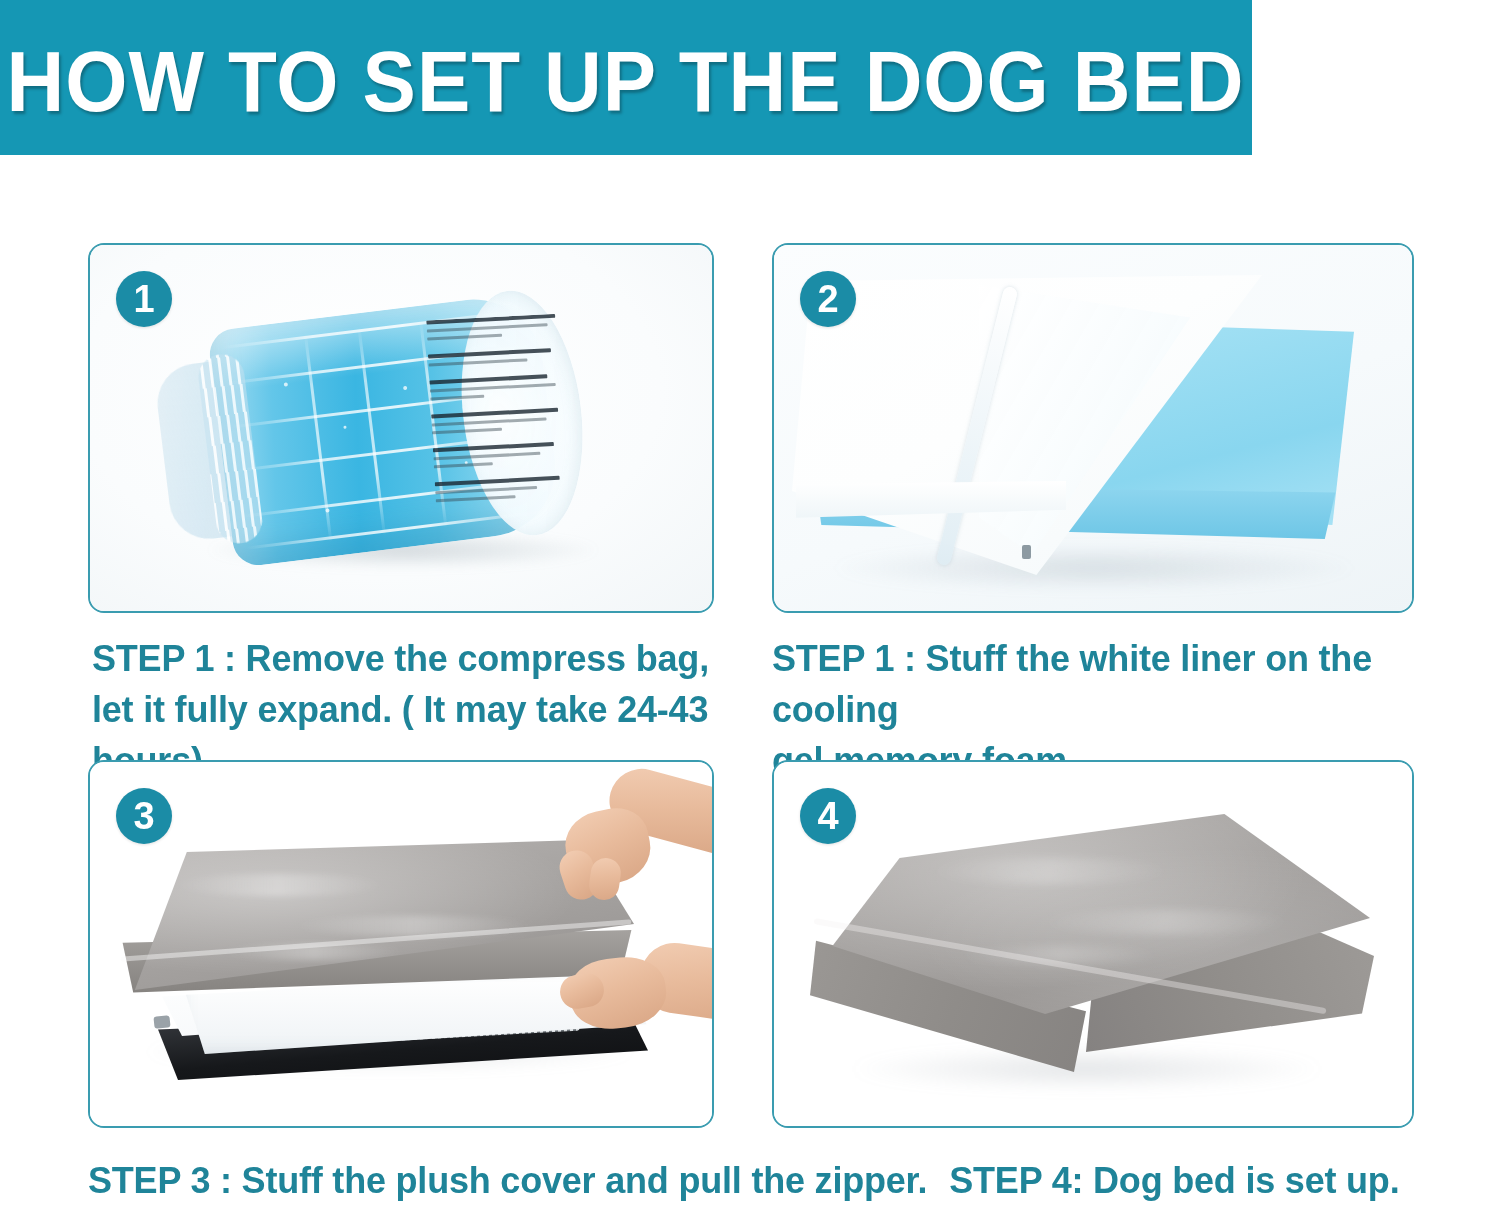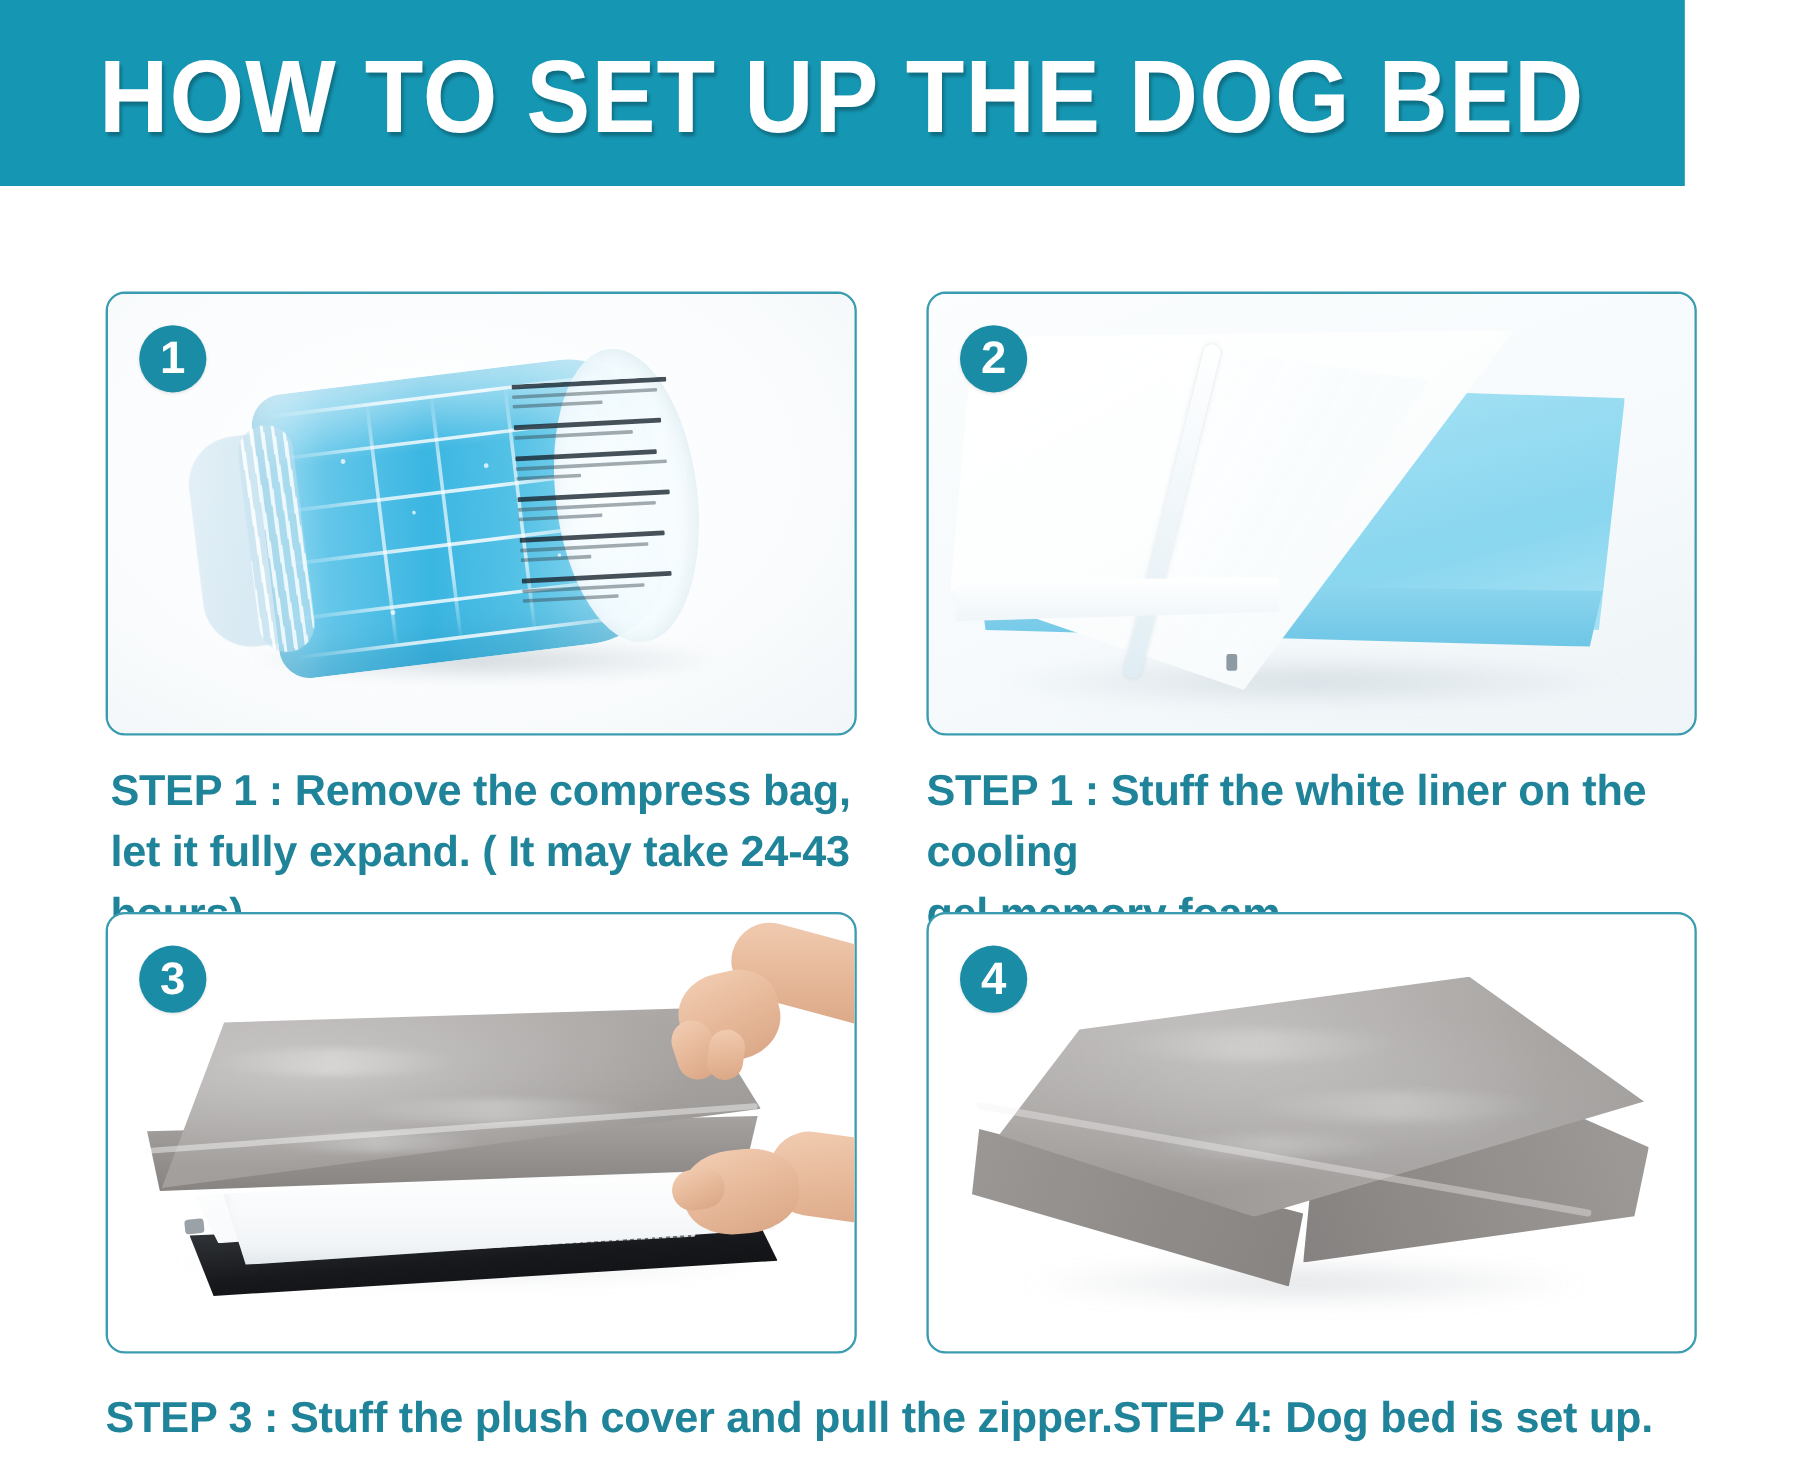--- a/index.html
+++ b/index.html
@@ -13,21 +13,21 @@
     overflow: hidden;
     font-family: "Liberation Sans", sans-serif;
     position: relative;
   }
 
   
   .banner {
     position: absolute;
     left: 0;
     top: 0;
-    width: 1404px;
+    width: 1252px;
     height: 155px;
     background: #1597b4;
     display: flex;
     align-items: center;
     justify-content: center;
     box-sizing: border-box;
   }
   .banner-title {
     color: #ffffff;
     font-family: "Liberation Sans", sans-serif;
@@ -95,20 +95,21 @@
     white-space: pre-line;
   }
   .caption-1 { left: 92px;  top: 478px; width: 660px; }
   .caption-2 { left: 772px; top: 478px; width: 690px; }
   .caption-bottom {
     position: absolute;
     left: 88px;
     top: 1000px;
     width: 1380px;
     display: flex;
+    gap: 22px;
     align-items: baseline;
   }
   .caption-bottom .caption {
     position: static;
     white-space: nowrap;
   }
 
   
   .p1-stage { position: absolute; inset: 0; background:
      radial-gradient(ellipse at 45% 40%, #ffffff 0%, #fafcfd 60%, #f2f6f8 100%); }

